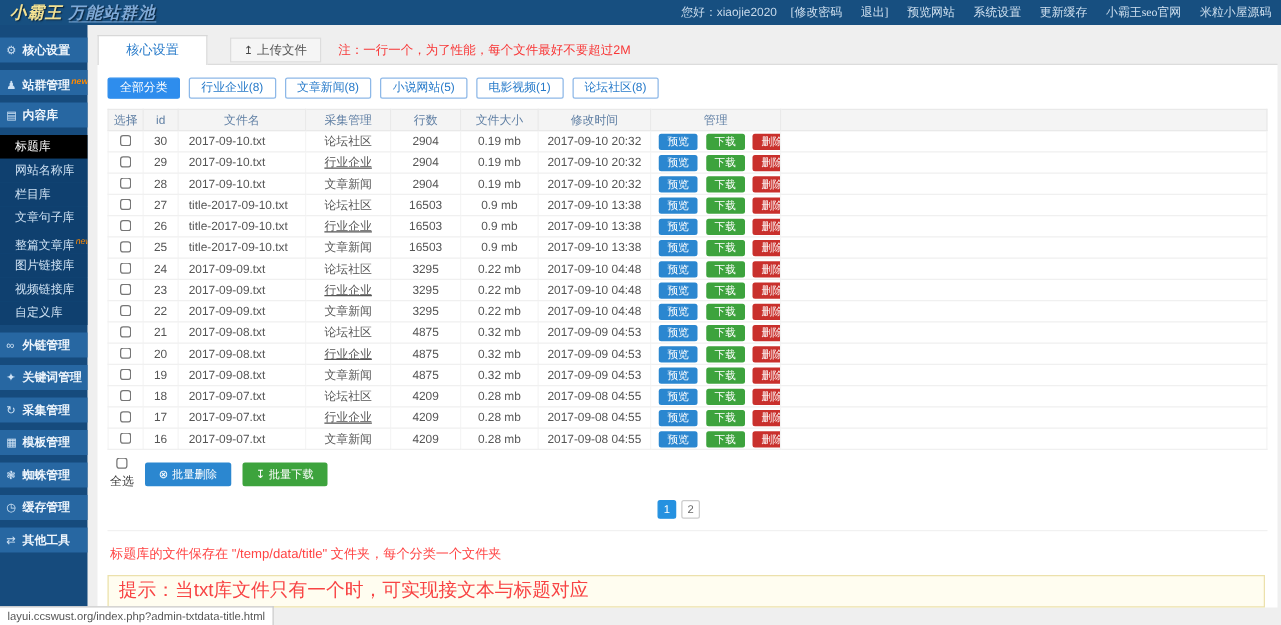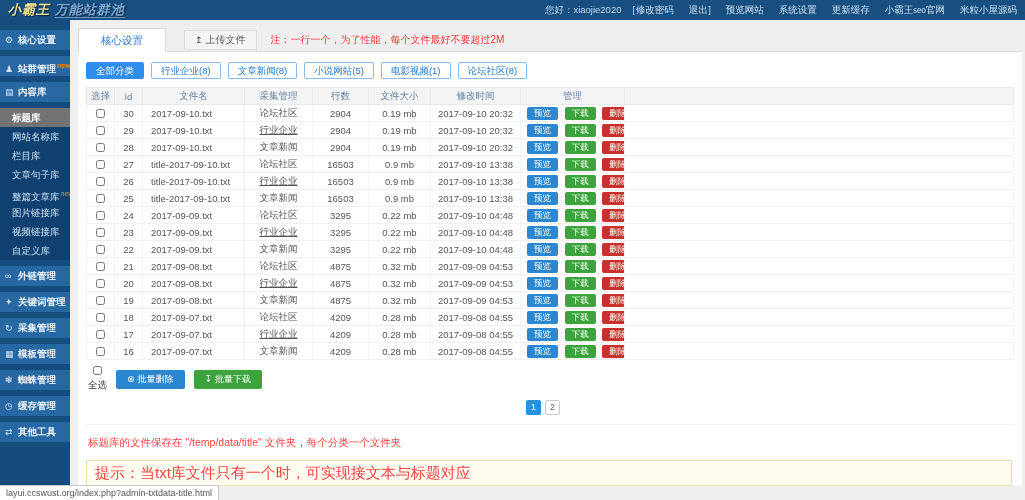--- a/index.html
+++ b/index.html
@@ -18,21 +18,21 @@
   .topmenu .greet { color:#c6d9ea; }
   .topmenu span.link { cursor:pointer; color:#cfe0ef; }
 
   
   .sidebar { position:absolute; top:20px; left:0; width:70px; height:468px; background:#164b7d; z-index:20; }
   .snav { padding-top:4px; }
   .snav .item { font-size:9.5px; color:#eef5fc; cursor:pointer; white-space:nowrap; overflow:hidden; }
   .snav .top { height:20px; line-height:20px; margin:6px 0; background:#2767a2; font-weight:bold; padding-left:5px; }
   .snav .top .ic { display:inline-block; width:11px; font-size:9px; font-weight:normal; margin-right:2px; color:#cfe2f4; }
   .snav .sub { height:19px; line-height:19px; background:#0f406f; color:#cfe2f4; padding-left:12px; margin:0; font-weight:normal; }
-  .snav .sub.active { background:#737373; color:#fff;font-weight:bold; }
+  .snav .sub.active { background:#000000; color:#fff; }
   .badge { color:#ff8a00; font-size:7px; vertical-align:super; margin-left:1px; font-style:italic; }
   .badge:empty { display:none; }
 
   
   .main { position:absolute; left:70px; top:20px; right:0; bottom:12px; padding:8px 3px 0 8px; }
   .tabstrip { display:flex; align-items:center; height:24px; border-bottom:1px solid #dcdcdc; }
   .tab-active { height:24px; line-height:22px; background:#fff; border:1px solid #d8d8d8; border-bottom:none;
                 color:#2579c9; font-size:10.5px; padding:0 22px; margin-bottom:-1px; cursor:pointer; }
   .tab-upload { height:20px; line-height:18px; margin-left:18px; background:#f5f5f5; border:1px solid #ddd;
                 color:#555; font-size:10px; padding:0 10px; cursor:pointer; }

